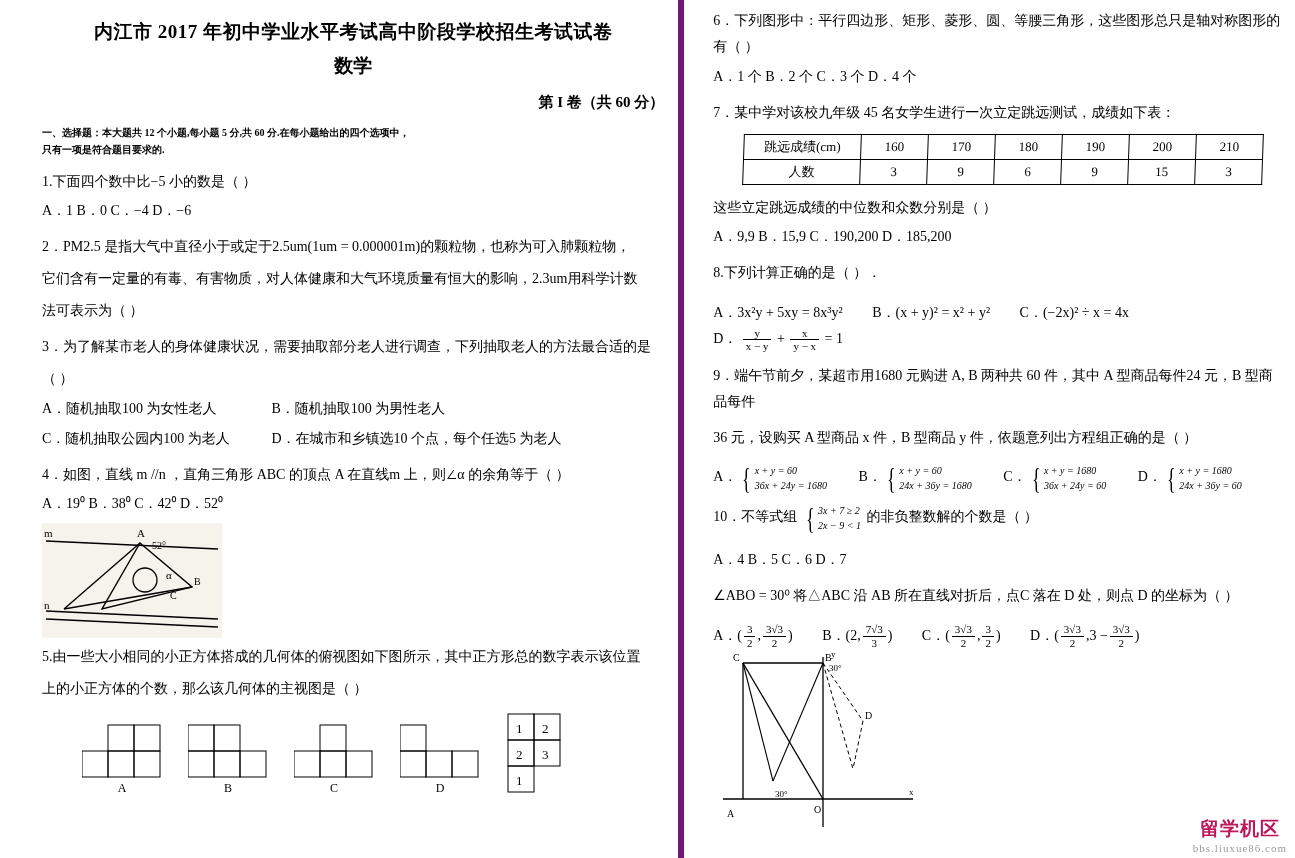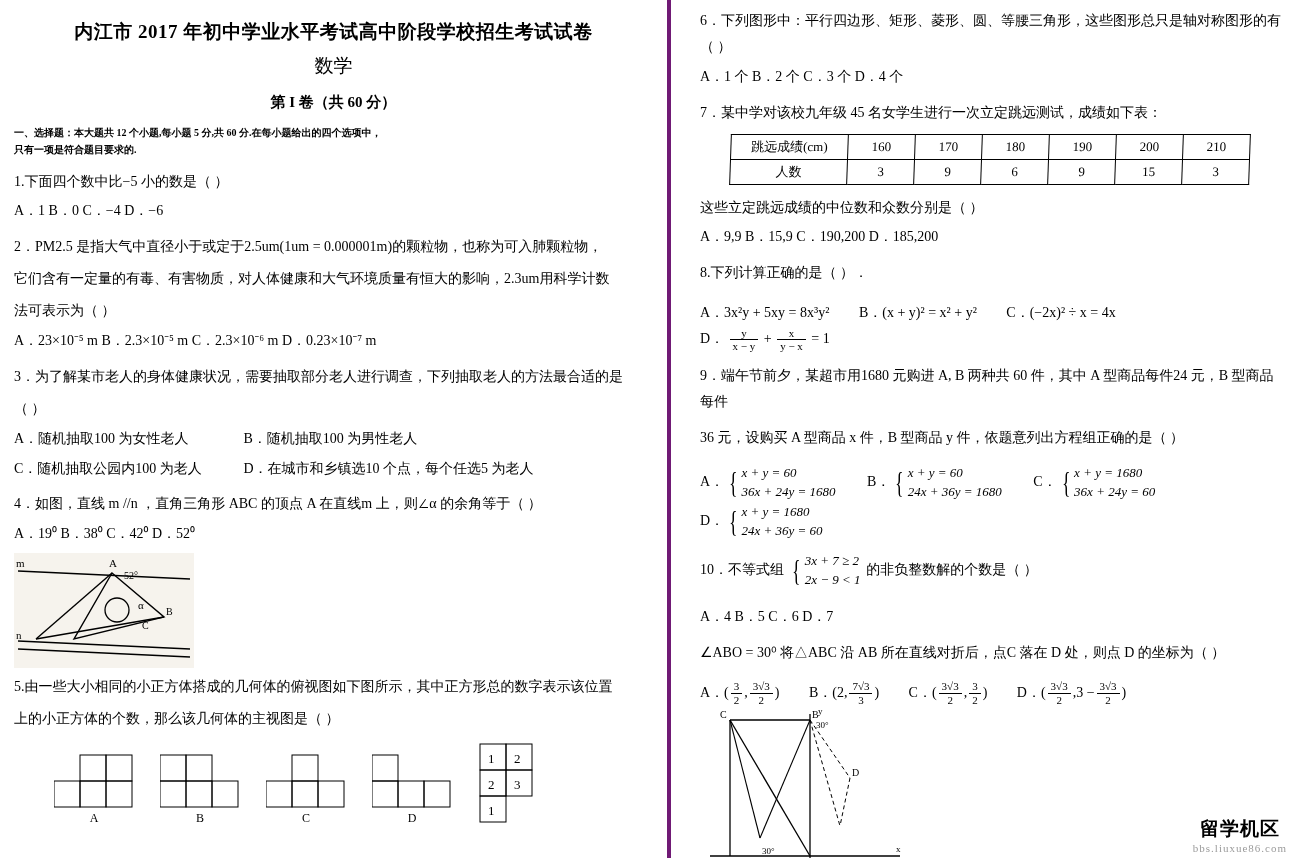--- a/index.html
+++ b/index.html
@@ -14,56 +14,56 @@
   .page{
     position:absolute;left:0;top:0;width:1295px;height:858px;
     display:flex;
   }
   .col{
     position:relative;
     height:858px;
     box-sizing:border-box;
     background:#fff;
   }
-  .col-left{width:708px;padding:8px 14px 0 14px;border-right:4px solid #701a75;}
+  .col-left{width:708px;padding:8px 14px 0 14px;border-right:6px solid #701a75;margin-left:28px;}
   .col-gap{width:16px;background:#ffffff;}
   .col-right{width:643px;padding:4px 14px 0 14px;}
   .title{
     text-align:center;font-weight:bold;font-size:19px;line-height:1.5;
     letter-spacing:.5px;margin-top:10px;
   }
-  .subject{text-align:center;font-weight:normal;font-size:19px;margin-top:6px;}
-  .part{text-align:center;font-weight:bold;font-size:15px;margin-top:14px;}
+  .subject{text-align:center;font-weight:bold;font-size:19px;margin-top:6px;}
+  .part{text-align:right;font-weight:bold;font-size:15px;margin-top:14px;}
   .section-head{font-weight:bold;font-size:10px;line-height:1.75;margin-top:12px;}
   .q{font-size:14px;line-height:1.85;margin-top:10px;}
   .q.tight{margin-top:6px;}
   .opts{font-size:14px;line-height:1.85;margin-top:4px;}
   .opts span.o{margin-right:26px;display:inline-block;}
   .ital{}
   
   .frac{display:inline-block;vertical-align:middle;text-align:center;font-size:11px;line-height:1.15;margin:0 2px;}
   .frac .num{display:block;border-bottom:1px solid #000;padding:0 3px;}
   .frac .den{display:block;padding:0 3px;}
   
   .sys{display:inline-flex;align-items:center;vertical-align:middle;margin:0 2px;}
   .sys .brace{font-size:30px;line-height:1;transform:scaleX(.6);margin-right:1px;}
-  .sys .rows{display:inline-block;font-size:13px;line-height:1.5;font-style:italic;}
+  .sys .rows{display:inline-block;font-size:10px;line-height:1.5;font-style:italic;}
   
   .jump-table{border-collapse:collapse;margin:8px 0 0 30px;transform:skewX(-2deg);}
   .jump-table td{border:1px solid #000;padding:3px 10px;font-size:13px;text-align:center;min-width:46px;}
   .jump-table td.head{font-weight:normal;}
   .jump-table .lbl{min-width:96px;}
   
   .fig-wrap{position:relative;margin-top:6px;}
   .cube-row{display:flex;align-items:flex-end;gap:26px;margin-top:10px;margin-left:40px;}
   .cube-lbl{text-align:center;font-size:12px;margin-top:2px;}
   .watermark{
     position:absolute;right:8px;bottom:4px;text-align:center;color:#8a8a8a;
   }
-  .wm-main{font-size:19px;font-weight:bold;color:#000000;letter-spacing:1px;}
+  .wm-main{font-size:19px;font-weight:bold;color:#be185d;letter-spacing:1px;}
   .wm-sub{font-size:11px;color:#9b9b9b;letter-spacing:1px;}
   svg{display:block;}
 </style>
 </head>
 <body>
 
 <div class="page">
 
   <div class="col col-left">
 
@@ -77,21 +77,20 @@
     <div class="q">1.下面四个数中比−5 小的数是（        ）</div>
     <div class="opts">A．1    B．0    C．−4    D．−6</div>
 
     <div class="q">
       <span>2．</span><span class="ital">PM</span><span>2.5 是指大气中直径小于或定于</span><span class="ital">2.5um(1um = 0.000001m)</span><span>的颗粒物，也称为可入肺颗粒物，</span>
     </div>
     <div class="q tight">
       <span>它们含有一定量的有毒、有害物质，对人体健康和大气环境质量有恒大的影响，</span><span class="ital">2.3um</span><span>用科学计数</span>
     </div>
     <div class="q tight">法可表示为（        ）</div>
-    <div class="opts">A．23×10⁻⁵ m    B．2.3×10⁻⁵ m    C．2.3×10⁻⁶ m    D．0.23×10⁻⁷ m</div>
 
     <div class="q">3．为了解某市老人的身体健康状况，需要抽取部分老人进行调查，下列抽取老人的方法最合适的是</div>
     <div class="q tight">（        ）</div>
     <div class="opts">
       <span class="o" style="width:200px">A．随机抽取100 为女性老人</span>
       <span class="o">B．随机抽取100 为男性老人</span>
     </div>
     <div class="opts">
       <span class="o" style="width:200px">C．随机抽取公园内100 为老人</span>
       <span class="o">D．在城市和乡镇选10 个点，每个任选5 为老人</span>

